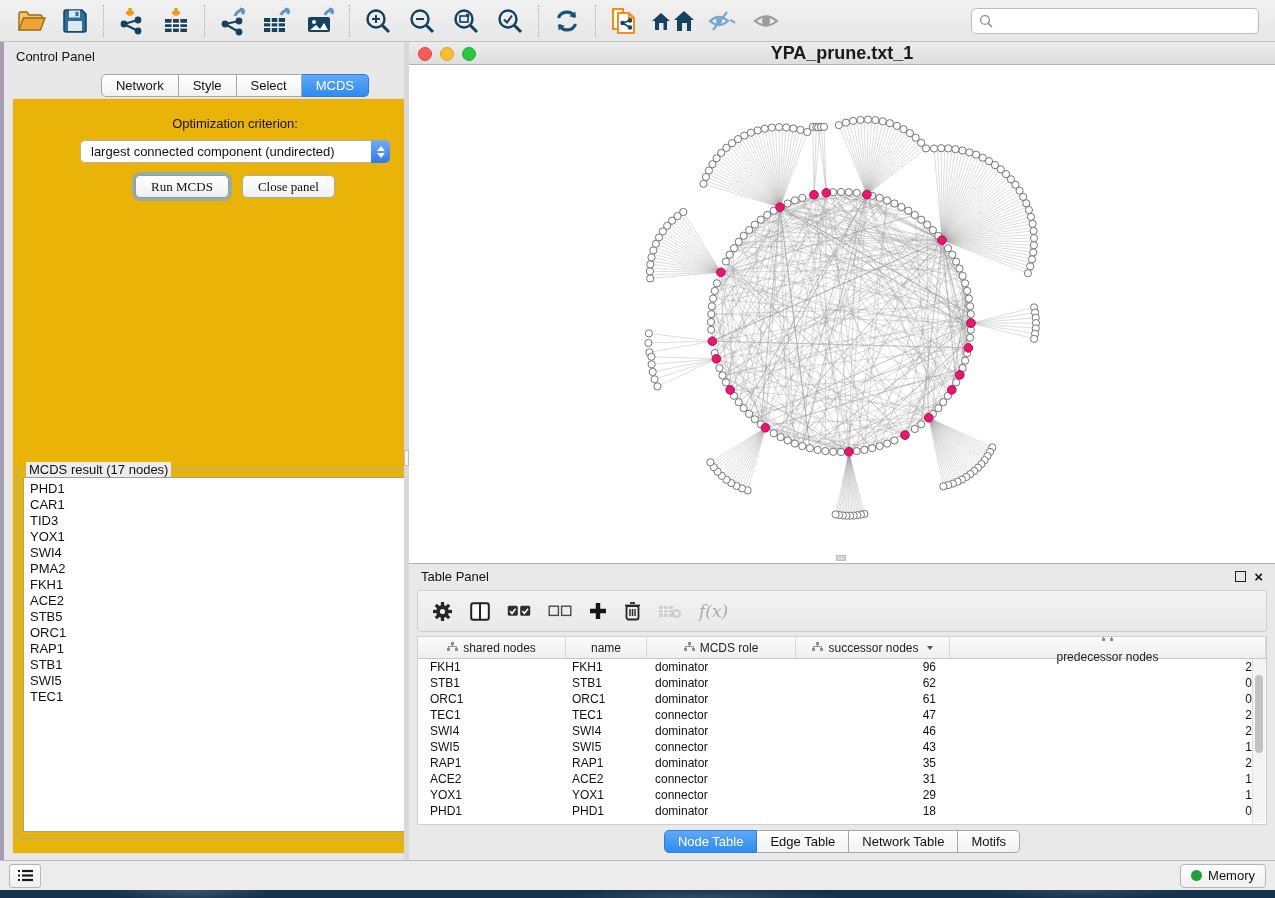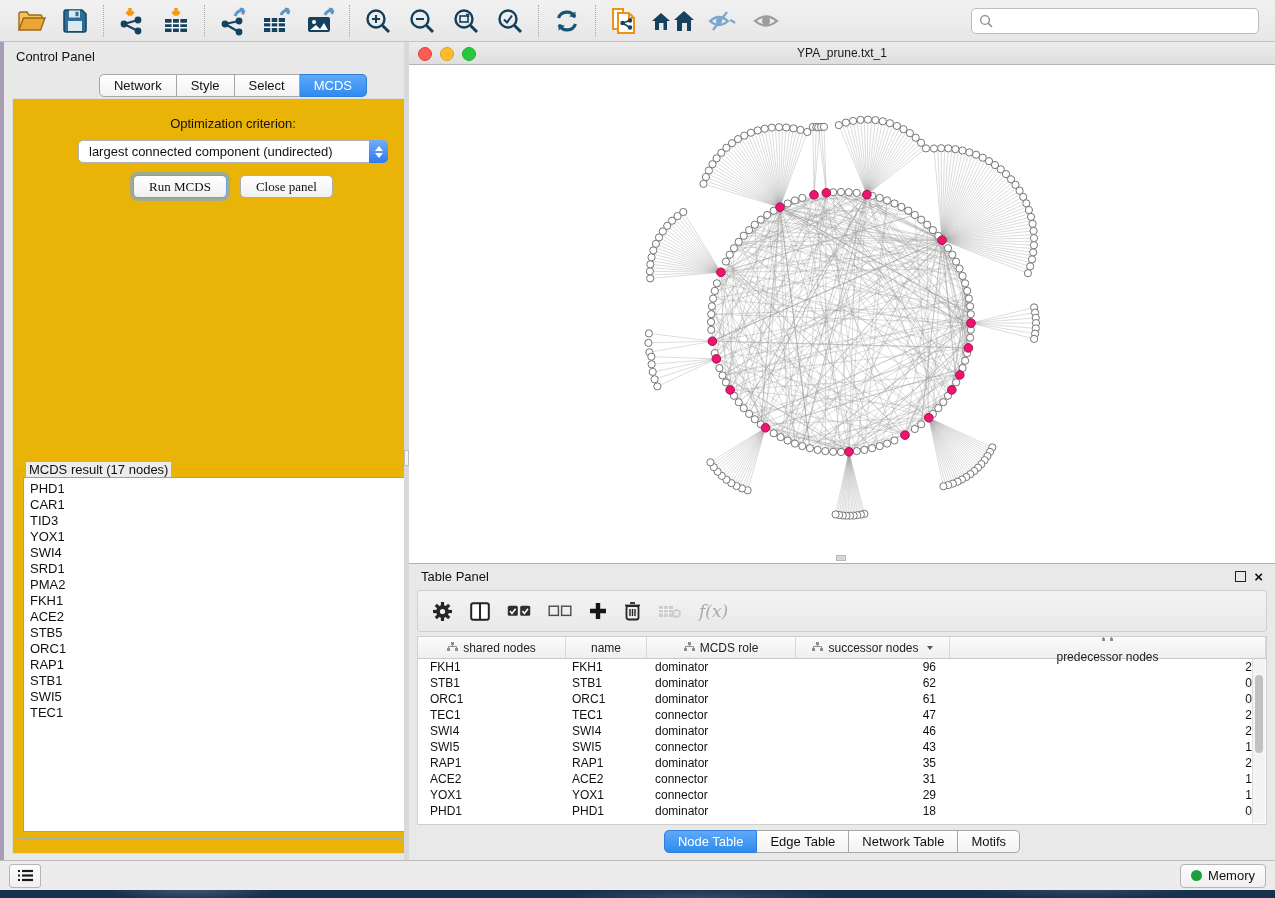--- a/index.html
+++ b/index.html
@@ -22,21 +22,21 @@
     background:none;border:none;padding:0;cursor:default;}
   .sep{width:0;height:32px;border-left:1px dotted #a9a9a9;margin:0 5px;}
   .search-wrap{margin-left:auto;position:relative;width:288px;height:26px;margin-right:6px;}
   .search-wrap input{width:100%;height:100%;box-sizing:border-box;border:1px solid #bdbdbd;
     border-radius:5px;background:#fff;padding:0 8px 0 27px;font-size:13px;outline:none;
     font-family:"Liberation Sans",sans-serif;}
   .search-glass{position:absolute;left:8px;top:6px;}
 
   
   .control-panel{position:absolute;left:4px;top:42px;width:464px;height:818px;box-sizing:border-box;
-    background:#e8e8e8;border-right:6px solid #0f172a;}
+    background:#e8e8e8;border-right:2px solid #0f172a;}
   .vsplit{position:absolute;left:404px;top:42px;width:5px;height:818px;background:#d9d9d9;
     border-right:1px solid #b7b7b7;}
   .vsplit .grip{position:absolute;left:0;top:408px;width:5px;height:16px;background:#f3f3f3;
     border:1px solid #bdbdbd;box-sizing:border-box;}
   .right{position:absolute;left:409px;top:42px;width:866px;height:818px;}
 
   
   .panel-header{height:28px;display:flex;align-items:center;padding:0 12px;font-size:13px;color:#111;}
   .ph-icons{margin-left:auto;display:flex;align-items:center;gap:8px;}
   .float-ico{width:9px;height:9px;border:1.6px solid #222;display:inline-block;}
@@ -75,21 +75,21 @@
 
   
   .net-window{position:absolute;left:0;top:0;width:866px;height:521px;}
   .net-titlebar{height:22px;background:linear-gradient(#ececec,#dedede);border-bottom:1px solid #b5b5b5;
     position:relative;display:flex;align-items:center;justify-content:center;}
   .lights{position:absolute;left:9px;top:5px;display:flex;gap:8px;}
   .light{width:12px;height:12px;border-radius:50%;}
   .light.red{background:#fc5b57;border:0.5px solid #e0443e;}
   .light.yellow{background:#fdbc2e;border:0.5px solid #dea123;}
   .light.green{background:#28c83c;border:0.5px solid #1dad30;}
-  .net-title{font-size:12px;font-weight:normal;color:#1a1a1a;}
+  .net-title{font-size:18px;font-weight:bold;color:#1a1a1a;}
   .net-canvas-wrap{width:866px;height:498px;background:#ffffff;position:relative;}
   .net-grip{position:absolute;left:427px;bottom:2px;width:10px;height:6px;background:#d8d8d8;
     border:1px solid #bbb;box-sizing:border-box;}
 
   
   .table-panel{position:absolute;left:0;top:521px;width:866px;height:297px;background:#e9e9e9;
     border-top:1px solid #b0b0b0;box-sizing:border-box;}
   .tp-header{height:25px;display:flex;align-items:center;padding:0 12px;font-size:13px;color:#111;}
   .tp-toolbar{margin:1px 8px 0;height:40px;background:linear-gradient(#f3f3f3,#e9e9e9);
     border:1px solid #cfcfcf;border-radius:3px;display:flex;align-items:center;gap:17px;padding:0 14px;}
@@ -295,21 +295,20 @@
     </div>
     <div class="result-box">
       <span class="result-legend">MCDS result (17 nodes)</span>
       <div class="result-list">
         <div class="inner">
             <div class="list-item">PHD1</div>
             <div class="list-item">CAR1</div>
             <div class="list-item">TID3</div>
             <div class="list-item">YOX1</div>
             <div class="list-item">SWI4</div>
-            <div class="list-item">SRD1</div>
             <div class="list-item">PMA2</div>
             <div class="list-item">FKH1</div>
             <div class="list-item">ACE2</div>
             <div class="list-item">STB5</div>
             <div class="list-item">ORC1</div>
             <div class="list-item">RAP1</div>
             <div class="list-item">STB1</div>
             <div class="list-item">SWI5</div>
             <div class="list-item">TEC1</div>
           </div>

